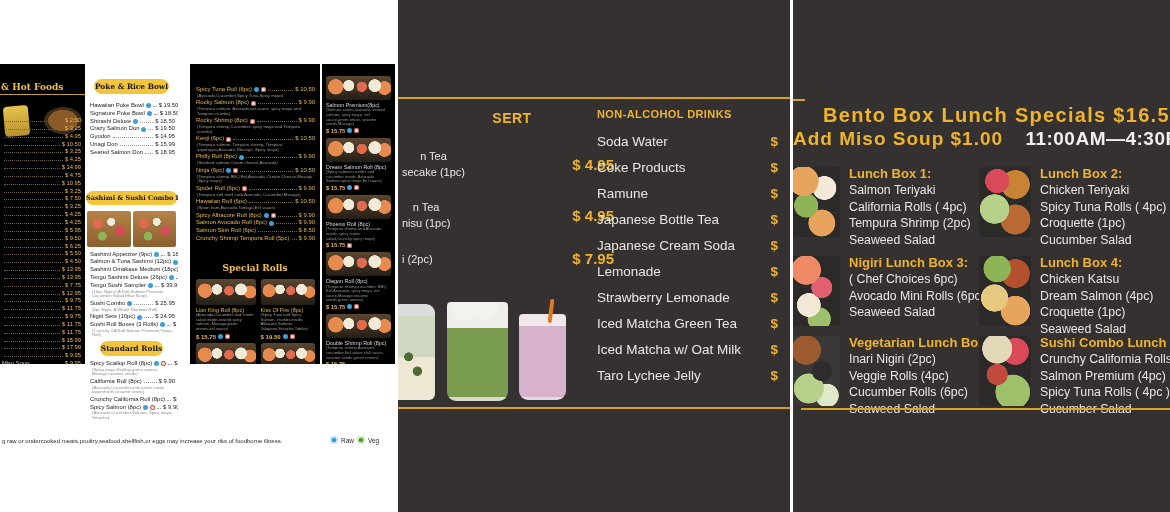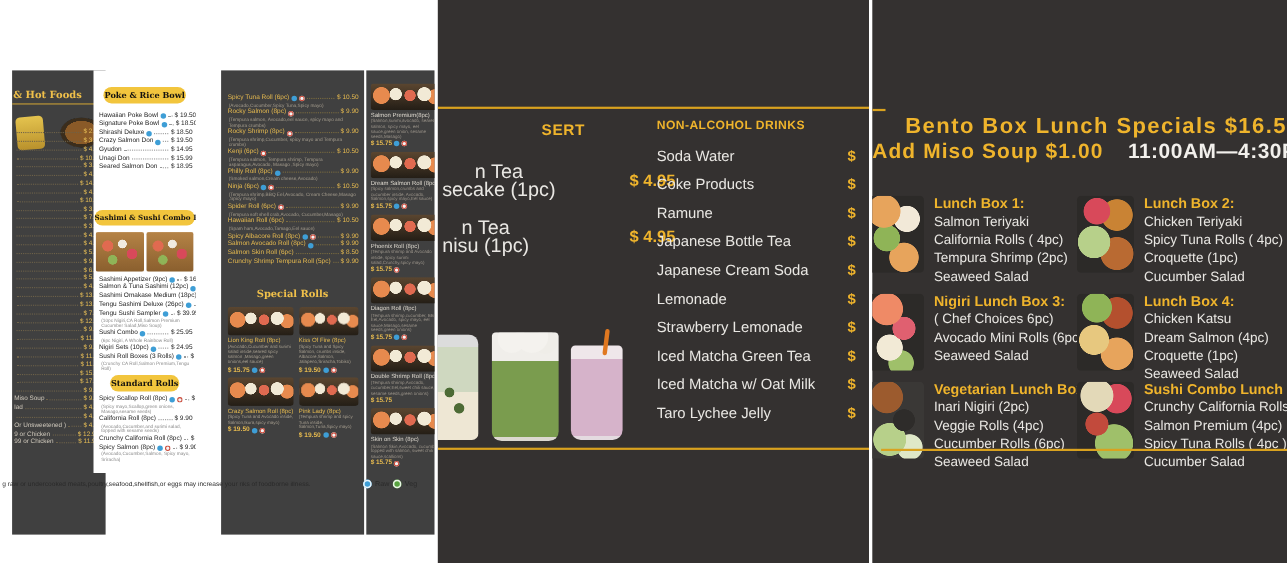--- a/index.html
+++ b/index.html
@@ -4,21 +4,21 @@
 <style>
   html,body{margin:0;padding:0;background:#fff;}
   .stage{position:relative;width:1170px;height:512px;overflow:hidden;background:#fff;
          font-family:"Liberation Sans",sans-serif;-webkit-font-smoothing:antialiased;}
   .board{position:absolute;top:0;height:512px;overflow:hidden;}
   .left-board{left:0;width:395px;background:#fff;}
   .mid-board{left:398px;width:392px;background:#343130;}
   .right-board{left:793px;width:377px;background:#343130;}
 
   
-  .dcol{position:absolute;top:64px;height:422px;background:#404040;overflow:hidden;margin-left:11px;}
+  .dcol{position:absolute;top:64px;height:300px;background:#000000;overflow:hidden;}
   .col1{left:0;width:85px;}
   .col2{position:absolute;left:85px;top:64px;width:93px;height:366px;background:#fff;overflow:hidden;}
   .col3{left:190px;width:130px;}
   .col4{left:322px;width:73px;}
 
   .hf-header{font-family:"DejaVu Serif",serif;font-weight:bold;color:#f0c04a;font-size:9px;margin:18px 0 2px 1px;white-space:nowrap;}
   .hf-rule{height:0;border-top:1px solid #c79e35;margin:1px 0 3px 0;}
   .hf-ph1{position:absolute;left:4px;top:42px;width:25px;height:30px;background:linear-gradient(#e4c34e,#b9912c);border-radius:4px;transform:rotate(-5deg);}
   .hf-ph2{position:absolute;left:44px;top:43px;width:38px;height:27px;border-radius:50%;
           background:radial-gradient(ellipse at 50% 50%,#8a5a28 0 55%,#3b2d1c 56% 70%,#17150f 71%);}
@@ -84,21 +84,21 @@
   .lg-raw{background:#3e9ed6;box-shadow:inset 0 0 0 1.5px #e8f4fb;}
   .lg-veg{background:#57a33f;box-shadow:inset 0 0 0 1.5px #eaf6e6;}
 
   
   .m-topline{position:absolute;top:97px;left:0;right:0;height:2px;background:#d9a21f;}
   .m-botline{position:absolute;top:407px;left:0;right:0;height:2px;background:#d9a21f;}
   .dessert{position:absolute;left:4px;top:110px;width:220px;text-align:center;}
   .d-header{color:#efb42c;font-weight:bold;font-size:14px;letter-spacing:.5px;}
   .d-item{display:flex;justify-content:space-between;align-items:center;width:212px;margin-top:19px;}
   .d-item:first-of-type{margin-top:22px;}
-  .d-name{color:#e9e7e3;font-size:18px;line-height:16px;}
+  .d-name{color:#e9e7e3;font-size:11px;line-height:16px;}
   .d-pr{color:#efb42c;font-weight:bold;font-size:15px;}
   .drinks{position:absolute;left:199px;top:108px;right:0;}
   .dr-header{color:#efb42c;font-weight:bold;font-size:11px;letter-spacing:.4px;white-space:nowrap;}
   .dr-row{display:flex;justify-content:space-between;font-size:13.5px;color:#e9e7e3;margin-top:11px;padding-right:12px;white-space:nowrap;}
   .dr-row:first-of-type{margin-top:14px;}
   .dr-pr{color:#efb42c;font-weight:bold;}
   .bottle{position:absolute;left:-7px;top:304px;width:44px;height:96px;border-radius:9px 9px 6px 6px;
      background:radial-gradient(circle at 40% 55%,#4d6b35 0 7%,transparent 8%),
                 radial-gradient(circle at 60% 70%,#4d6b35 0 6%,transparent 7%),
                 linear-gradient(#dcdcdc 0 12%,#cfd8c0 12% 55%,#eee7d4 55% 100%);}
@@ -113,21 +113,21 @@
   .straw{position:absolute;left:151px;top:299px;width:4px;height:24px;background:#e07820;border-radius:2px;transform:rotate(7deg);}
 
   
   .r-topline{position:absolute;top:99px;left:0;width:12px;height:2px;background:#d9a21f;}
   .r-botline{position:absolute;top:408px;left:8px;right:0;height:2px;background:#d9a21f;}
   .r-title{position:absolute;top:104px;left:0;right:0;text-align:center;padding-left:30px;color:#efb42c;
            font-weight:bold;font-size:20px;letter-spacing:1.3px;white-space:nowrap;}
   .r-sub{position:absolute;top:128px;left:0;right:0;text-align:center;font-weight:bold;font-size:19px;letter-spacing:1px;white-space:nowrap;}
   .r-sub .y{color:#efb42c;}
   .r-sub .w{color:#f2f0ec;margin-left:16px;letter-spacing:.5px;}
-  .bento{position:absolute;top:165px;left:0;right:0;display:grid;grid-template-columns:186px 191px;grid-template-rows:89px 80px auto;margin-top:11px;}
+  .bento{position:absolute;top:165px;left:0;right:0;display:grid;grid-template-columns:186px 191px;grid-template-rows:89px 80px auto;}
   .b-cell{display:flex;gap:9px;overflow:visible;}
   .b-ph{width:52px;height:70px;flex:none;margin-top:2px;border-radius:4px;}
   .b-cell:nth-of-type(odd) .b-ph{margin-left:-5px;}
   .b-txt{min-width:0;}
   .b-title{color:#efb42c;font-weight:bold;font-size:13px;line-height:17px;white-space:nowrap;}
   .b-line{color:#e9e7e3;font-size:12.3px;line-height:16.6px;white-space:nowrap;}
   .bph1{background:radial-gradient(circle at 30% 20%,#e7a45c 0 22%,transparent 23%),radial-gradient(circle at 70% 30%,#f2e9d8 0 19%,transparent 20%),radial-gradient(circle at 35% 55%,#8fb457 0 23%,transparent 24%),radial-gradient(circle at 65% 80%,#e7a45c 0 20%,transparent 21%),#2c2a28;}
   .bph2{background:radial-gradient(circle at 35% 20%,#d8495a 0 18%,transparent 19%),radial-gradient(circle at 70% 25%,#c98334 0 22%,transparent 23%),radial-gradient(circle at 30% 60%,#b7d08a 0 26%,transparent 27%),radial-gradient(circle at 70% 75%,#b96a32 0 23%,transparent 24%),#2c2a28;}
   .bph3{background:radial-gradient(circle at 35% 20%,#ef8a66 0 22%,transparent 23%),radial-gradient(circle at 65% 45%,#e06070 0 20%,transparent 21%),radial-gradient(circle at 40% 70%,#f2ead6 0 20%,transparent 21%),radial-gradient(circle at 60% 90%,#9fc06a 0 16%,transparent 17%),#2c2a28;}
   .bph4{background:radial-gradient(circle at 35% 18%,#8fb457 0 20%,transparent 21%),radial-gradient(circle at 70% 25%,#b4502e 0 22%,transparent 23%),radial-gradient(circle at 30% 60%,#e7c87f 0 24%,transparent 25%),radial-gradient(circle at 70% 78%,#e7a45c 0 22%,transparent 23%),#2c2a28;}
@@ -871,20 +871,27 @@
 
           <div class="d-item">
             <div class="d-name">
               <div>n Tea</div>
               <div>nisu (1pc)</div>
             </div>
             <div class="d-pr">$ 4.95</div>
           </div>
 
 
+          <div class="d-item">
+            <div class="d-name">
+              <div>i (2pc)</div>
+
+            </div>
+            <div class="d-pr">$ 7.95</div>
+          </div>
         </div>
     </div>
 
     <div class="drinks">
       <div class="dr-header">NON-ALCOHOL DRINKS</div>
       <div>
 
           <div class="dr-row">
             <span>Soda Water</span>
             <span class="dr-pr">$</span>

